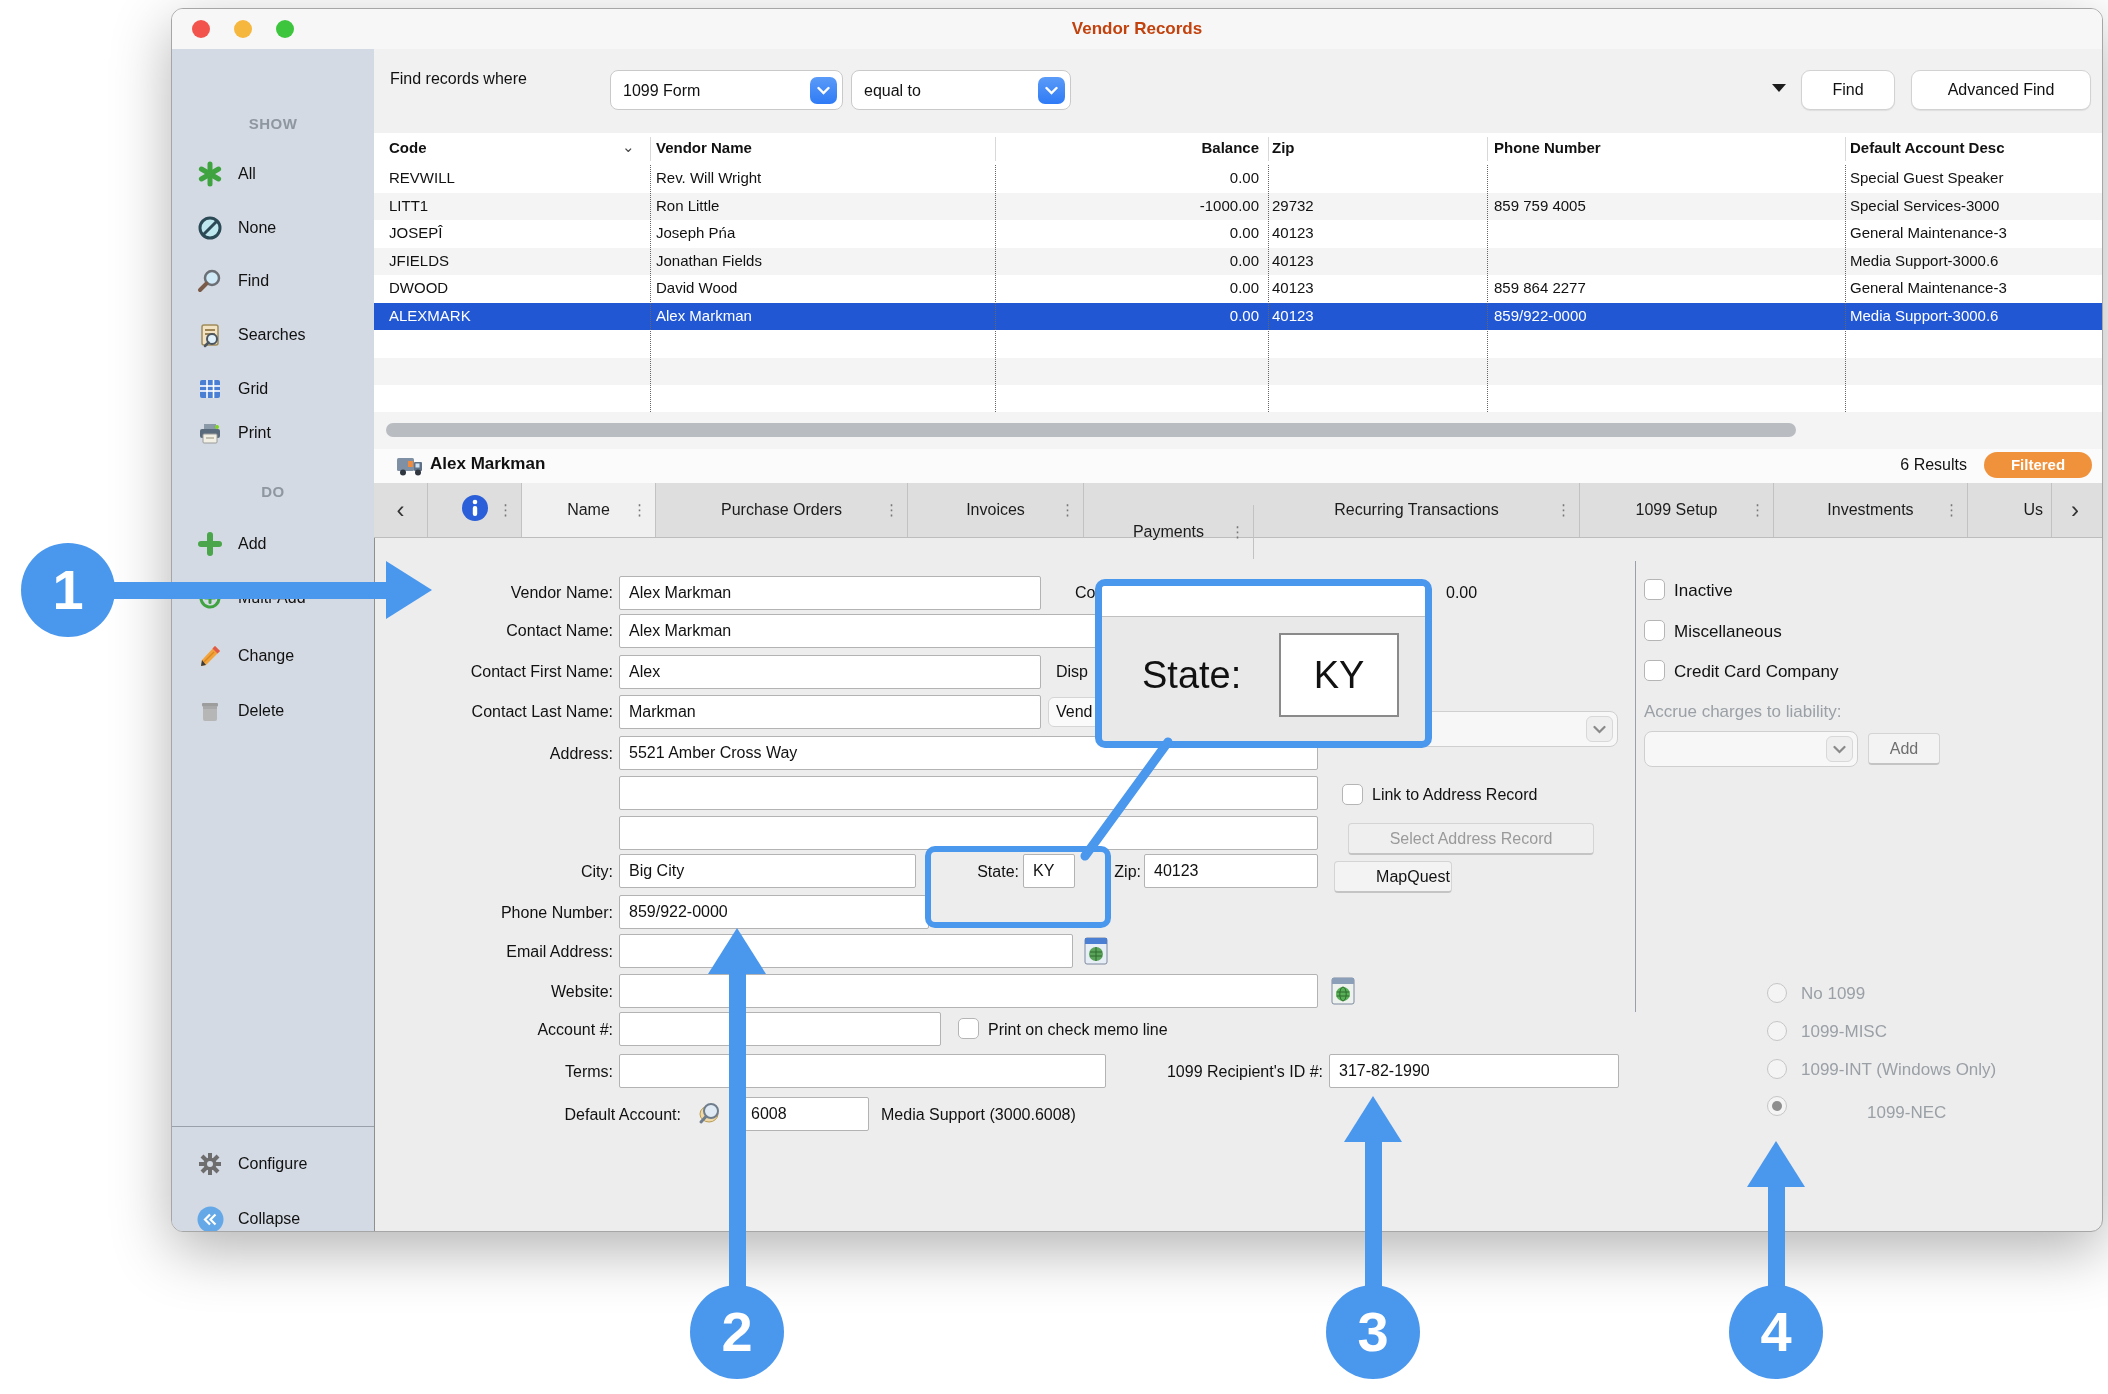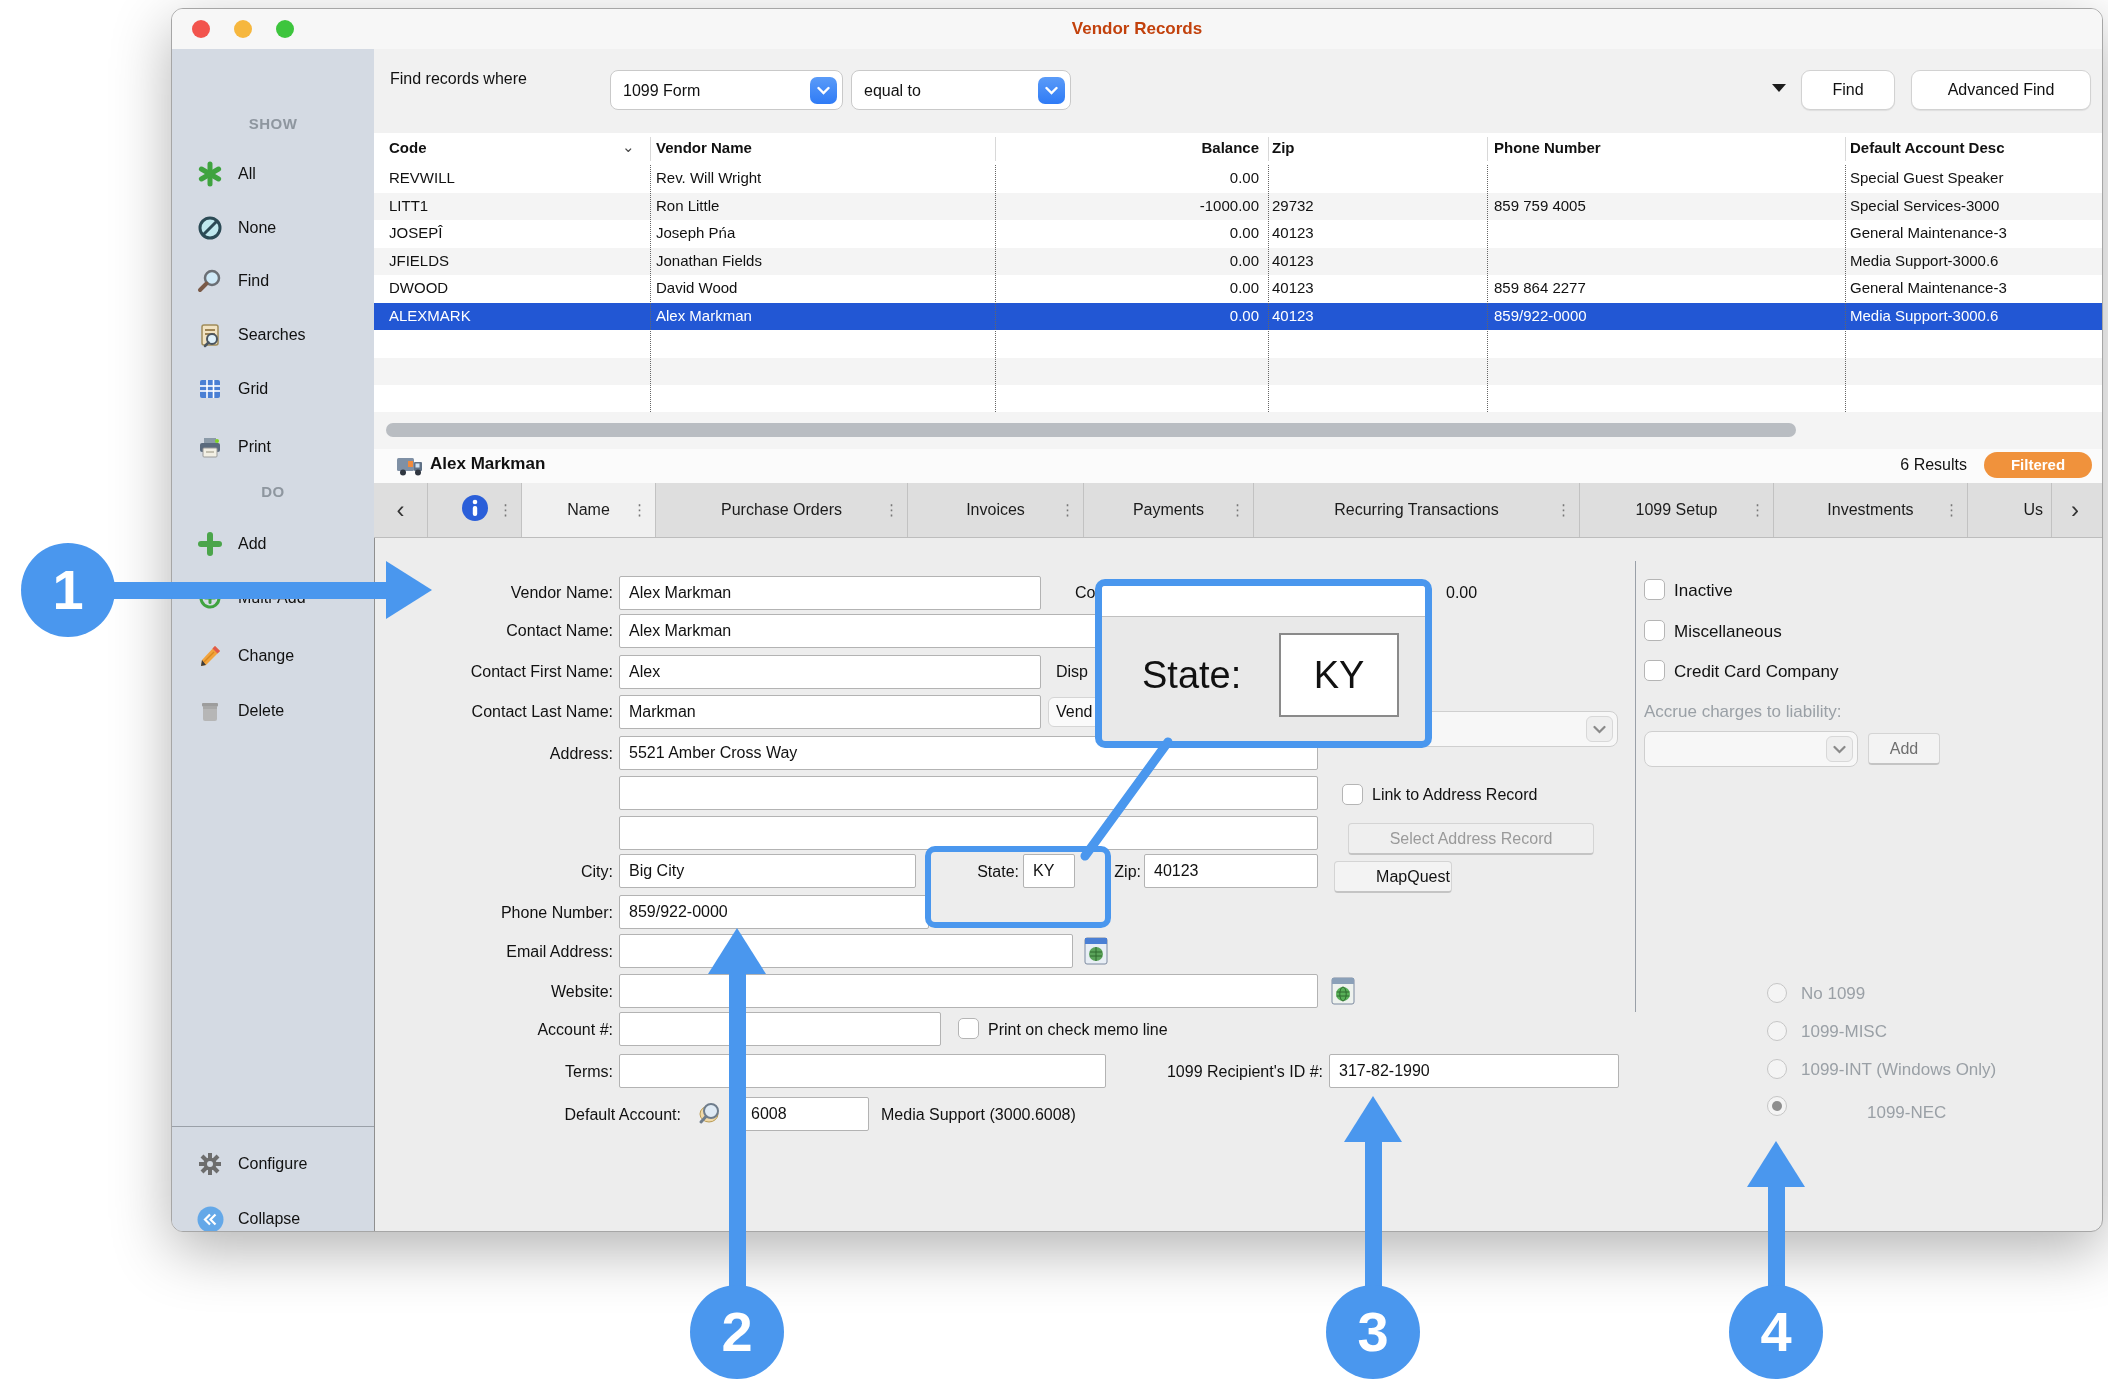--- a/index.html
+++ b/index.html
@@ -155,21 +155,21 @@
               <g stroke="#fff" stroke-width="1.6">
                 <line x1="3" y1="10" x2="23" y2="10"></line>
                 <line x1="3" y1="15" x2="23" y2="15"></line>
                 <line x1="10" y1="4" x2="10" y2="22"></line>
                 <line x1="16.5" y1="4" x2="16.5" y2="22"></line>
               </g>
             </svg>
         </span>
         <span>Grid</span>
       </div>
-      <div class="sb-item" style="top:383px;">
+      <div class="sb-item" style="top:369px;">
         <span class="sb-icon">
           <svg class="icon-svg" width="26" height="26" viewBox="0 0 26 26">
               <rect x="3" y="9" width="20" height="9" rx="2" fill="#5a6a7d"></rect>
               <rect x="7" y="4" width="12" height="5" fill="#8b9aa8"></rect>
               <rect x="6" y="14" width="14" height="9" rx="1" fill="#f2efe4" stroke="#9a9a9a"></rect>
               <line x1="9" y1="18" x2="17" y2="18" stroke="#b5b0a0" stroke-width="1.5"></line>
               <circle cx="20" cy="7" r="2" fill="#7ed321"></circle>
             </svg>
         </span>
         <span>Print</span>
@@ -394,21 +394,21 @@
           <span class="dots">⋮</span>
       </div>
       <div class="tabseg" style="width:252px;">
         <span>Purchase Orders</span>
           <span class="dots">⋮</span>
       </div>
       <div class="tabseg" style="width:176px;">
         <span>Invoices</span>
           <span class="dots">⋮</span>
       </div>
-      <div class="tabseg" style="width:170px;">
+      <div class="tabseg" style="width:170px;margin-top:22px;">
         <span>Payments</span>
           <span class="dots">⋮</span>
       </div>
       <div class="tabseg" style="width:326px;">
         <span>Recurring Transactions</span>
           <span class="dots">⋮</span>
       </div>
       <div class="tabseg" style="width:194px;">
         <span>1099 Setup</span>
           <span class="dots">⋮</span>

